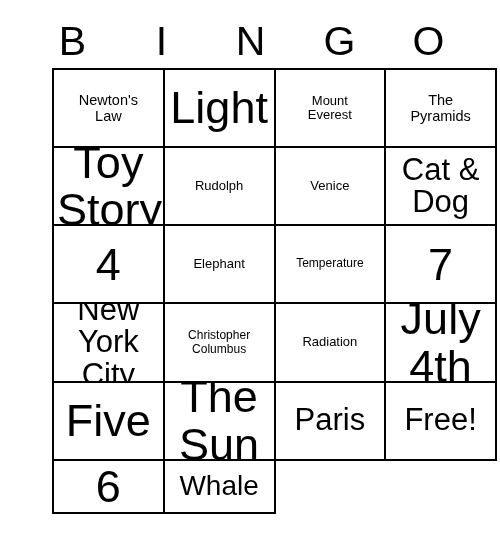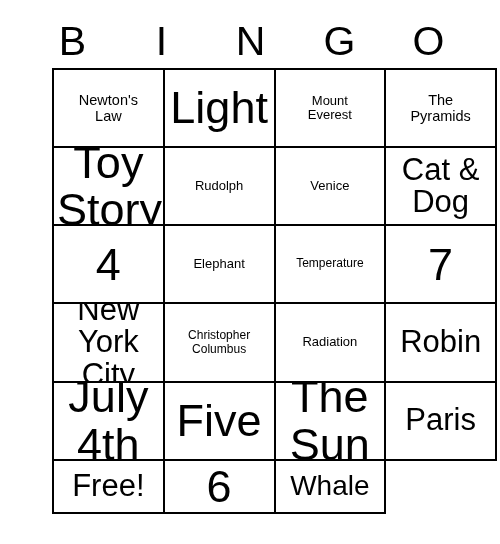--- a/index.html
+++ b/index.html
@@ -149,23 +149,20 @@
       </div>
     <div class="cell">
         <span class="cell-text fs-xs">Christopher
 Columbus</span>
       </div>
 
     <div class="cell">
         <span class="cell-text fs-md">Radiation</span>
       </div>
     <div class="cell">
-        <span class="cell-text fs-xl">Robin</span>
-      </div>
-    <div class="cell">
         <span class="cell-text fs-xxl">July
 4th</span>
       </div>
     <div class="cell">
         <span class="cell-text fs-xxl">Five</span>
       </div>
 
     <div class="cell">
         <span class="cell-text fs-xxl">The
 Sun</span>

